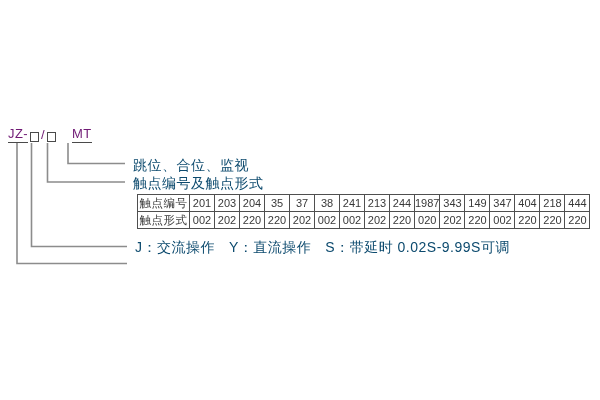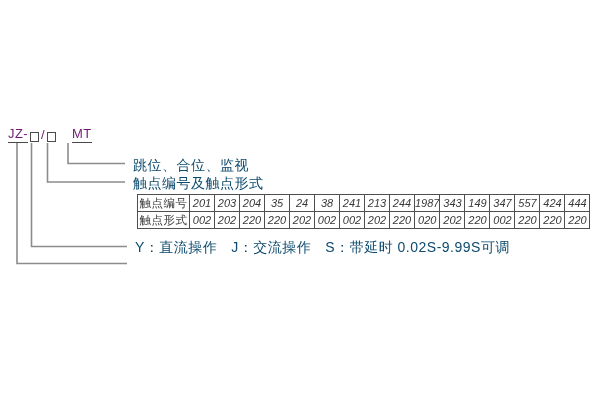--- a/index.html
+++ b/index.html
@@ -76,21 +76,20 @@
     overflow: hidden;
   }
   th {
     width: 52px;
     font-size: 11.5px;
     letter-spacing: 0.5px;
   }
   td {
     width: 25px;
     font-size: 11px;
-    font-style: italic;
   }
 </style>
 </head>
 <body>
 
 <div class="canvas">
 
   <div class="model-title">
     <span class="u">JZ-</span>
     <span class="model-box"></span>
@@ -111,31 +110,31 @@
 
   <div class="contact-table-wrap">
     <table>
       <tbody>
           <tr>
             <th>触点编号</th>
             <td>201</td>
             <td>203</td>
             <td>204</td>
             <td>35</td>
-            <td>24</td>
+            <td>37</td>
             <td>38</td>
             <td>241</td>
             <td>213</td>
             <td>244</td>
             <td>1987</td>
             <td>343</td>
             <td>149</td>
             <td>347</td>
-            <td>557</td>
-            <td>424</td>
+            <td>404</td>
+            <td>218</td>
             <td>444</td>
           </tr>
           <tr>
             <th>触点形式</th>
             <td>002</td>
             <td>202</td>
             <td>220</td>
             <td>220</td>
             <td>202</td>
             <td>002</td>
@@ -148,18 +147,18 @@
             <td>002</td>
             <td>220</td>
             <td>220</td>
             <td>220</td>
           </tr>
         </tbody>
     </table>
   </div>
 
   <div class="callout callout-operation">
+    <span>J：交流操作</span>
     <span>Y：直流操作</span>
-    <span>J：交流操作</span>
     <span>S：带延时 0.02S-9.99S可调</span>
   </div>
 
 </div>
 
 </body></html>

